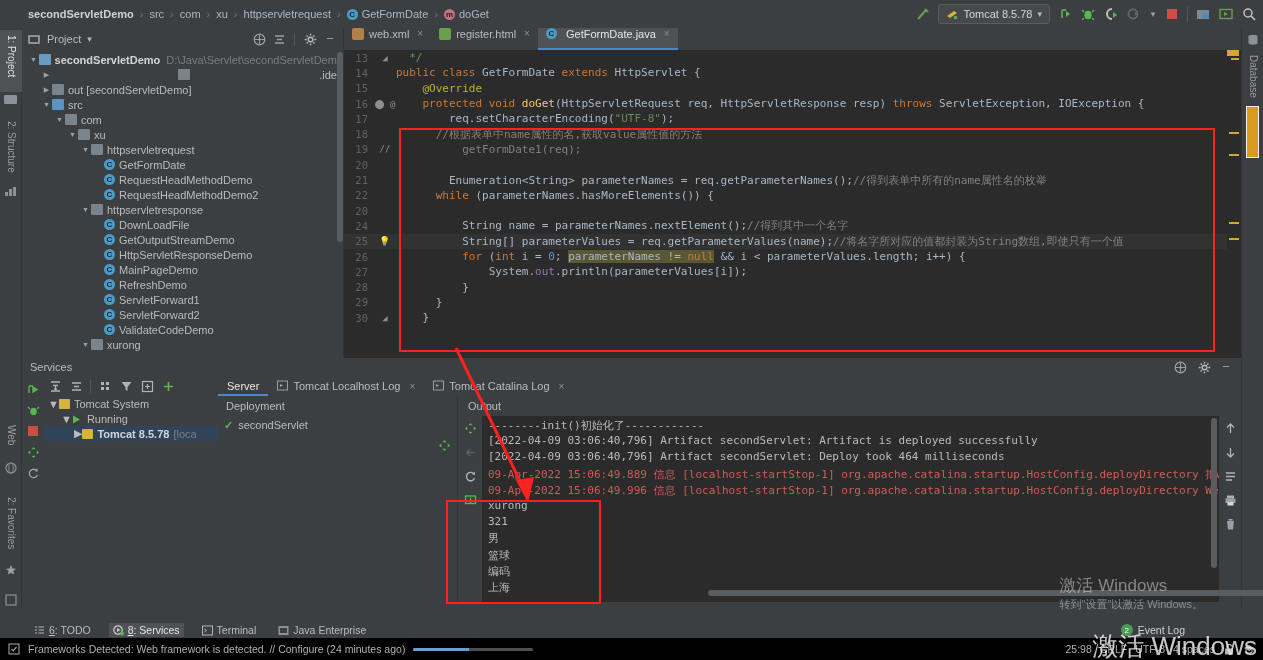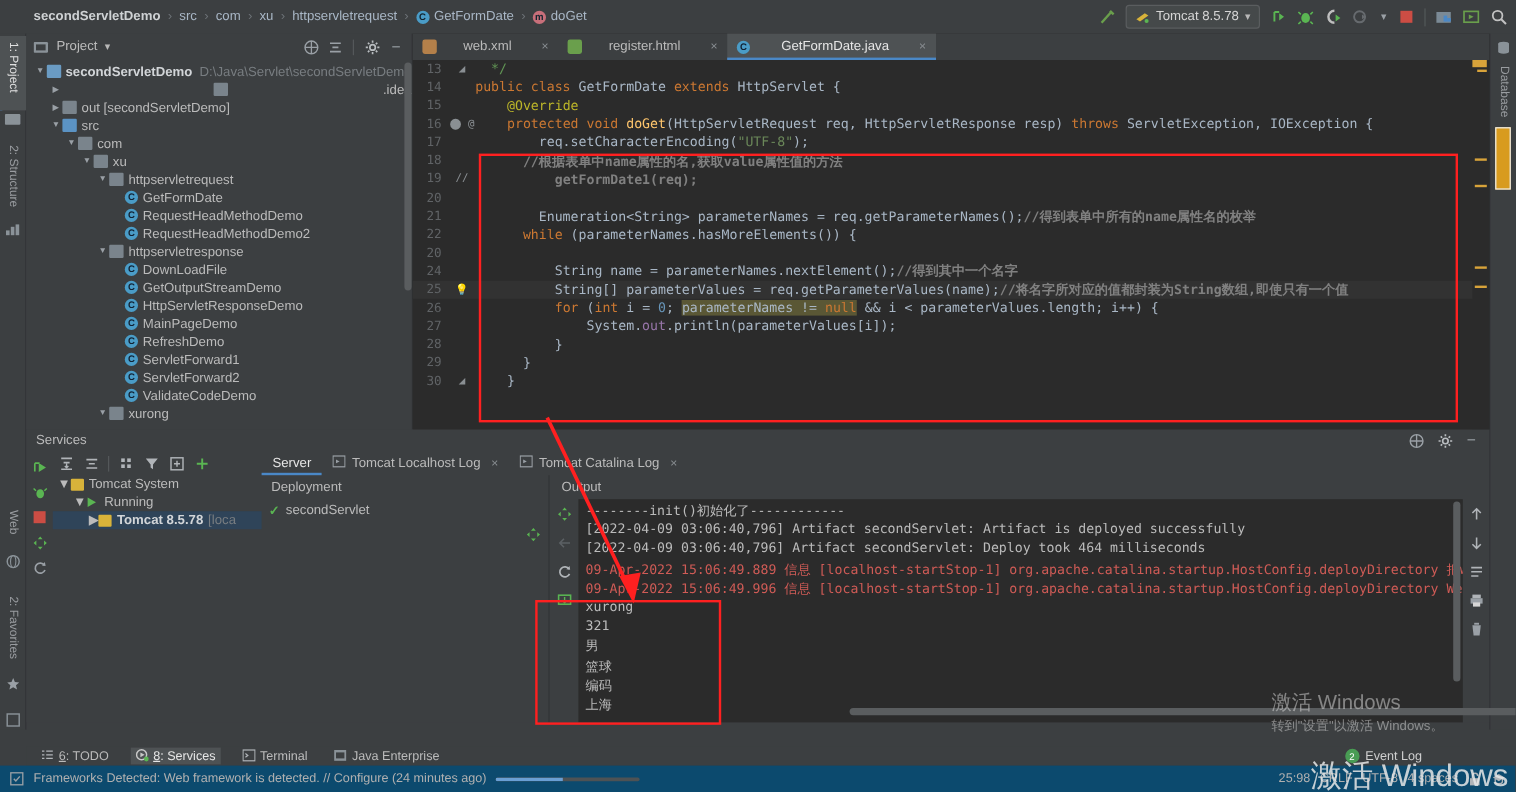--- a/index.html
+++ b/index.html
@@ -74,36 +74,36 @@
   .jicon{ width:11px;height:11px;border-radius:50%; background:#4a9cc7; margin-right:4px;
           font-size:8px;line-height:11px;text-align:center;color:#123; font-weight:bold; display:inline-block;}
   .dim{ color:#787d81; }
   .bold{ font-weight:bold; color:#d2d5d8; }
 
   
   .editor{
     position:absolute; left:344px; top:28px; width:897px; height:330px; background:#2b2b2b;
   }
   .tabs{ height:22px; background:#3c3f41; display:flex; align-items:stretch;}
-  .tab{ display:flex;align-items:center; gap:22px; padding:0 8px; font-size:11px; color:#bbbbbb; position:relative;}
+  .tab{ display:flex;gap:5px; padding:0 8px; font-size:11px; color:#bbbbbb; position:relative;}
   .tab.active{ background:#4e5254; color:#e6e6e6; }
   .tab.active:after{ content:""; position:absolute; left:0;right:0;bottom:0;height:2px;background:#4a88c7;}
   .tab .x{ color:#8a8f93; font-size:10px; margin-left:3px;}
   .tabicon{ width:12px;height:12px;border-radius:2px; display:inline-block;}
 
   .code{
     position:absolute; left:0; top:22px; right:0; bottom:0; background:#2b2b2b;
     font-family:"DejaVu Sans Mono", monospace; font-size:11px; overflow:hidden;
   }
   .cl{ height:15.3px; display:flex; align-items:center; white-space:pre; }
   .gut{ width:30px; text-align:right; padding-right:6px; color:#606366; font-size:10.5px; flex:0 0 30px;
         font-family:"DejaVu Sans Mono", monospace;}
   .marks{ width:22px; flex:0 0 22px; text-align:center; color:#8a8f93; font-size:9px;}
   .ctext{ flex:1; color:#a9b7c6; }
-  .kw{ color:#cc7832; } .str{ color:#6a8759; } .cmt{ color:#808080;font-weight:bold; }
+  .kw{ color:#cc7832; } .str{ color:#6a8759; } .cmt{ color:#808080; }
   .num{ color:#6897bb; } .fld{ color:#9876aa; } .fn{ color:#ffc66d; }
   .anno{ color:#bbb529; } .ident{ color:#a9b7c6; }
   .doc{ color:#629755; } .doctag{ color:#629755; background:#35432f; text-decoration:underline;}
   .hl{ background:#5a5735; }
   .curline{ background:#323232; }
   .redbox{
     position:absolute; border:2px solid #ff2020; pointer-events:none;
   }
   .codemap{ position:absolute; right:0; top:22px; width:14px; bottom:0; background:#2b2b2b;}
   .cm-line{ position:absolute; right:2px; height:2px; background:#cc9b40; }
@@ -143,26 +143,26 @@
   .watermark1 .w1{ font-size:17px; }
   .watermark1 .w2{ font-size:11px; }
   .watermark2{ position:absolute; right:6px; bottom:-4px; color:#e8e8e8; opacity:.85; text-align:left; z-index:40;}
   .watermark2 .w1{ font-size:26px; }
 
   
   .toolwin{
     position:absolute; left:22px; bottom:22px; right:0; height:16px; display:flex; align-items:center;
     gap:14px; padding-left:8px; background:#3c3f41; font-size:10.5px; color:#bbbbbb;
   }
-  .twitem{ display:flex;align-items:flex-start;gap:4px; padding:1px 4px;}
+  .twitem{ display:flex;align-items:flex-end;gap:4px; padding:1px 4px;}
   .twitem.active{ background:#4e5254; color:#e6e6e6;}
   .twitem u{ text-decoration:underline; }
   .statusbar{
     position:absolute; left:0; bottom:0; right:0; height:22px; display:flex; align-items:center;
-    background:#0c4a6e; font-size:10.5px; color:#b0b0b0; padding:0 8px; gap:8px;
+    background:#000000; font-size:10.5px; color:#b0b0b0; padding:0 8px; gap:8px;
   }
   .statusbar .spacer{ flex:1; }
   .progress{ width:120px;height:3px;background:#4e5254; border-radius:2px; position:relative; overflow:hidden;}
   .progress > i{ position:absolute;left:0;top:0;height:3px;width:46%;background:#6a9fd4;}
   .eventlog{ position:absolute; right:78px; bottom:22px; height:16px; display:flex;align-items:center; gap:5px;
              font-size:10.5px; color:#cfcfcf;}
   .badge{ width:12px;height:12px;border-radius:50%;background:#499c54;color:#fff;font-size:8px;
           display:flex;align-items:center;justify-content:center;}
   .arrowline{ position:absolute; pointer-events:none; }
 </style>

